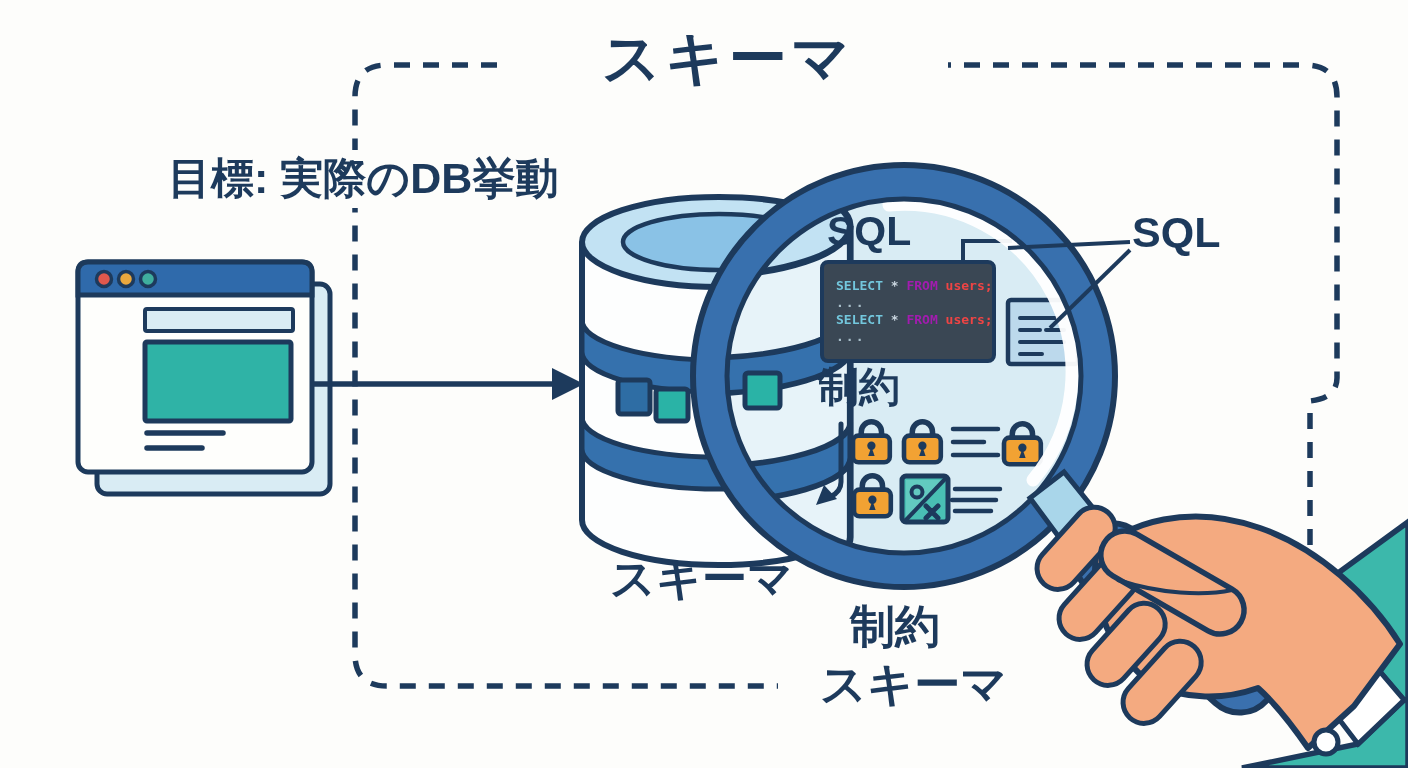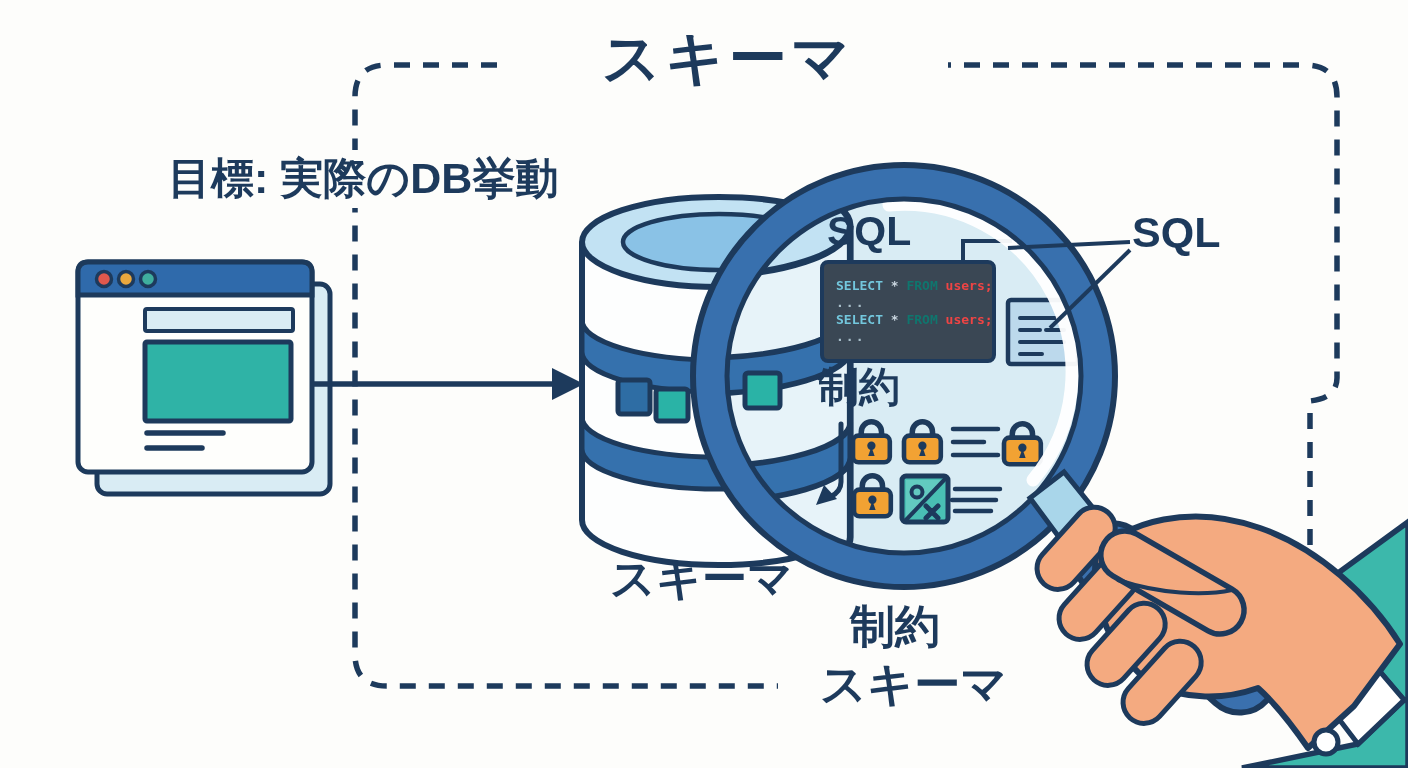--- a/index.html
+++ b/index.html
@@ -21,21 +21,21 @@
   .callout-sql-label{left:1132px;top:208px;font-size:43px;}
   .schema-db-label{left:610px;top:549px;font-size:45px;}
   .constraints-bottom-label{left:850px;top:597px;font-size:45px;}
   .schema-bottom-label{left:810px;top:654px;font-size:46px;}
   .code{
     position:absolute;left:836px;top:277px;width:156px;
     font-family:"DejaVu Sans Mono","Liberation Mono",monospace;
     font-size:13px;font-weight:700;
   }
   .cl{height:17px;line-height:17px;white-space:nowrap;}
-  .kw1{color:#73c7dd;text-align:center;} .op{color:#c9d6df;} .kw2{color:#0f766e;}
+  .kw1{color:#73c7dd;text-align:center;} .op{color:#c9d6df;} .kw2{color:#a21caf;}
   .id{color:#ef4444;} .dots{color:#a9bfca;letter-spacing:2px;}
 </style>
 </head>
 <body>
 
 <div class="stage">
 
 <svg width="1408" height="768" viewBox="0 0 1408 768">
   <defs>
     <clipPath id="lensClip">

